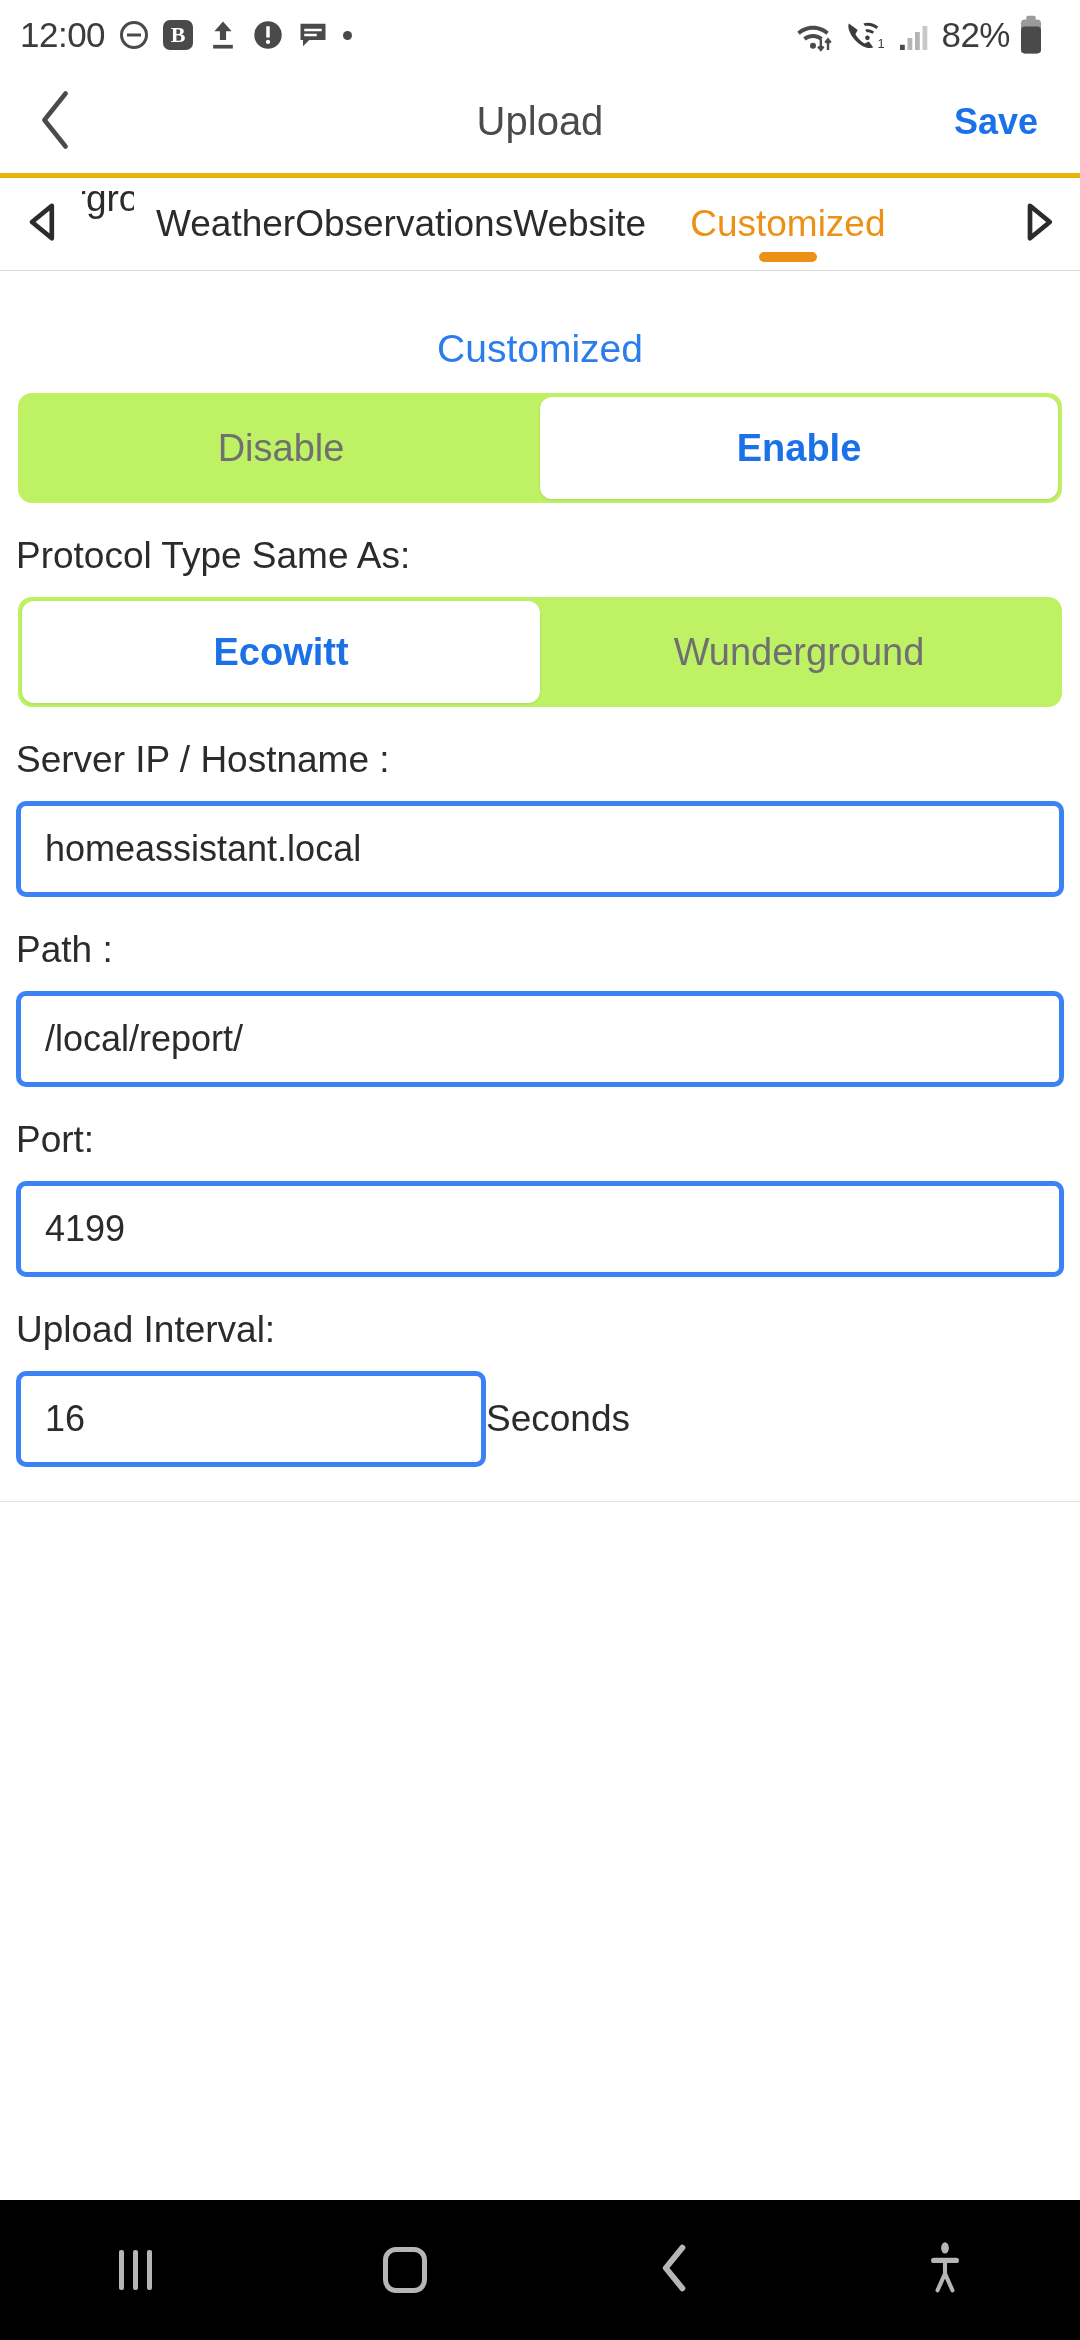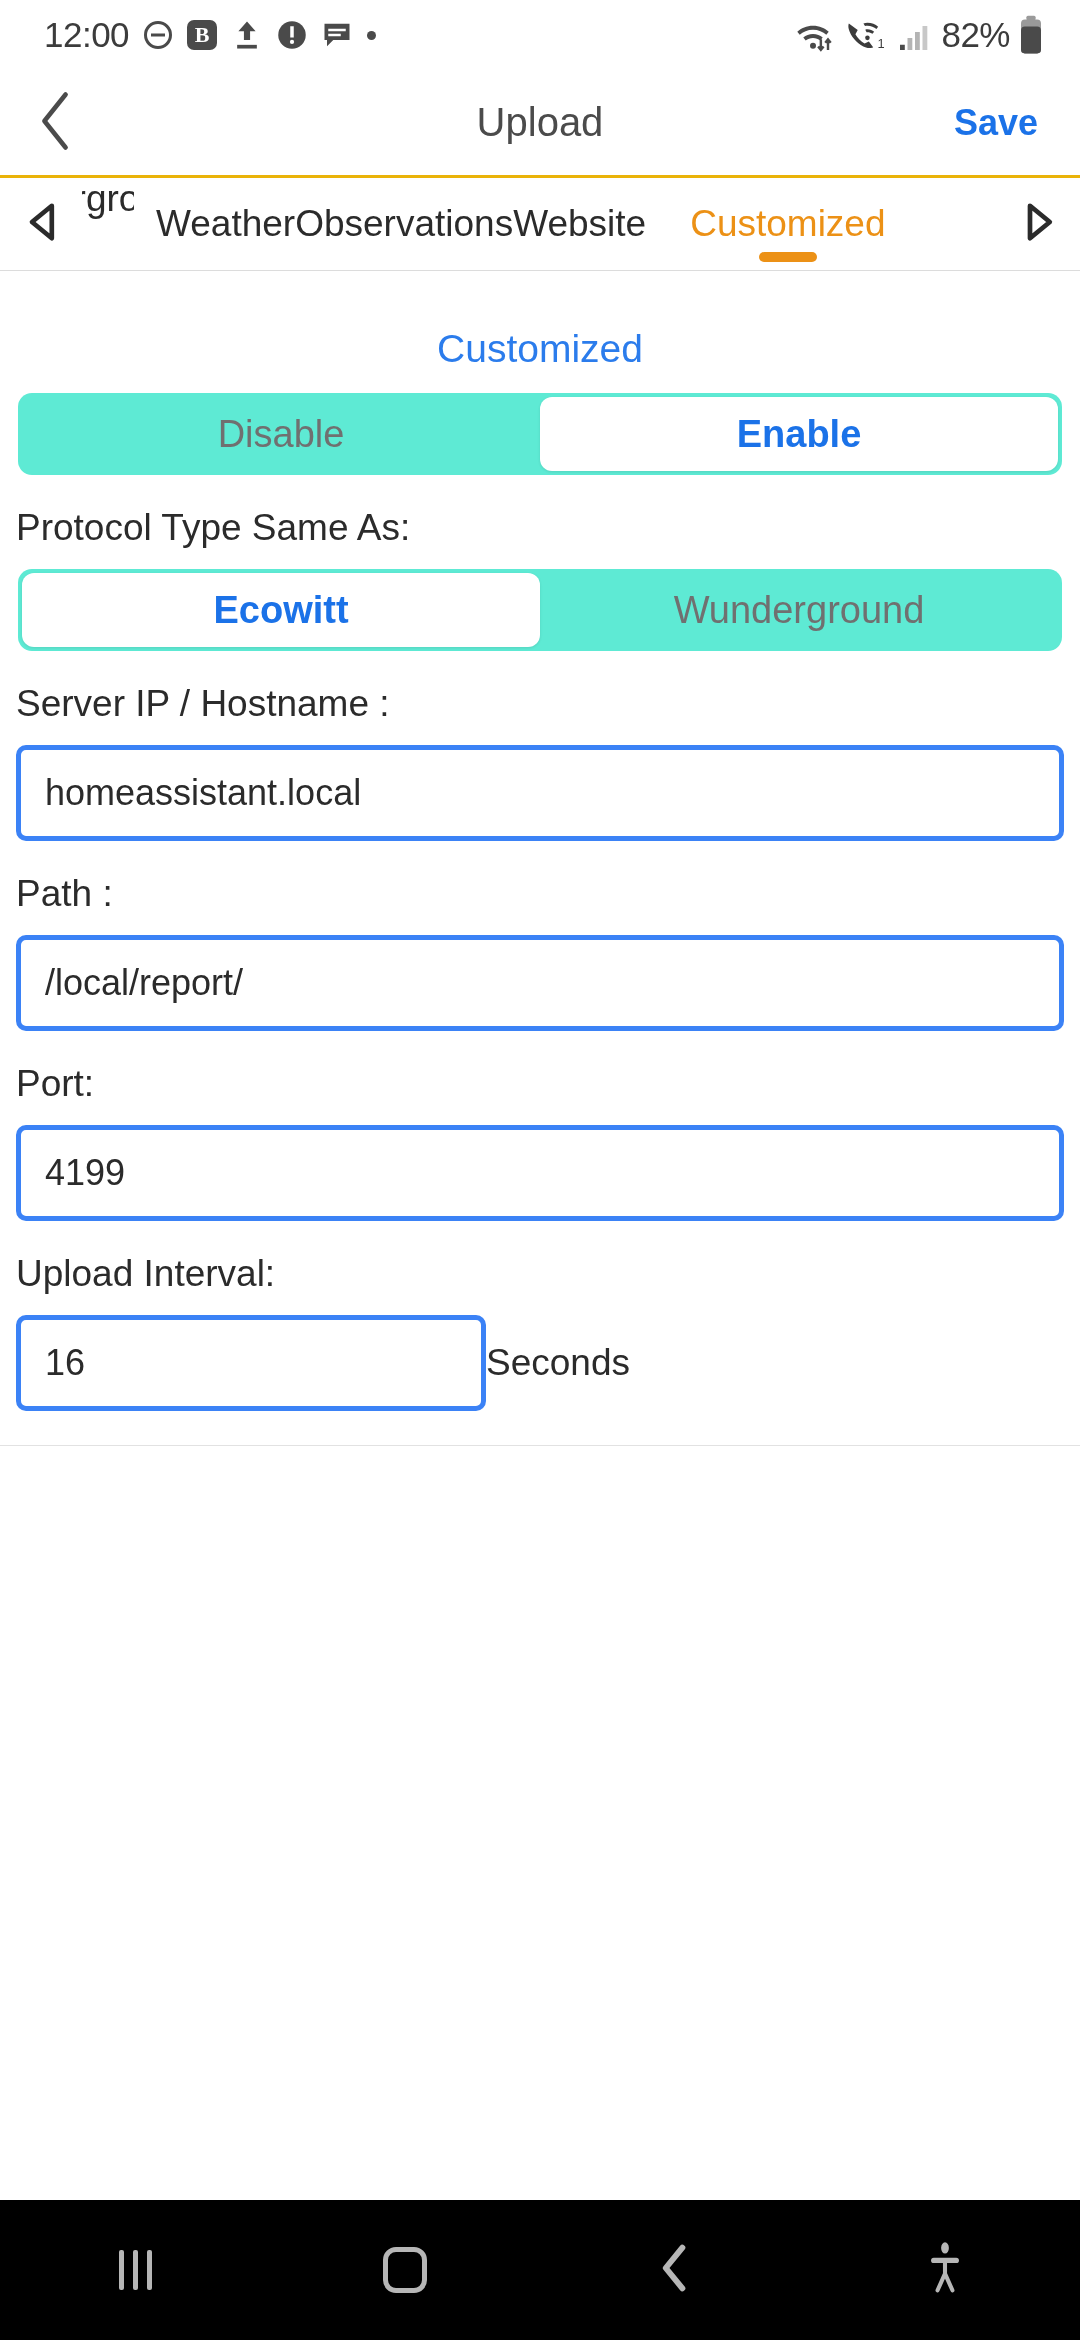--- a/index.html
+++ b/index.html
@@ -7,21 +7,21 @@
     width:1080px; height:2340px;
     background:#ffffff;
     font-family:"Liberation Sans", sans-serif;
     overflow:hidden;
   }
 
   
   .status-bar{
     height:70px; width:1080px;
     display:flex; align-items:center; justify-content:space-between;
-    padding:0 36px 0 44px;
+    padding:0 36px 0 20px;
     background:#ffffff;
   }
   .status-left{ display:flex; align-items:center; gap:15px; }
   .status-right{ display:flex; align-items:center; gap:8px; }
   .clock{ font-size:35px; color:#3c3c3c; letter-spacing:-0.5px; font-weight:400; }
   .sicon{ display:flex; align-items:center; justify-content:center; }
   .dnd-icon{
     width:28px; height:28px; border:3px solid #4a4a4a; border-radius:50%;
     position:relative;
   }
@@ -35,21 +35,21 @@
     text-align:center; font-family:"Liberation Serif", serif;
   }
   .small-dot{ width:9px; height:9px; background:#4a4a4a; border-radius:50%; }
 
   
   .app-header{
     height:108px; width:1080px;
     display:flex; align-items:center;
     position:relative;
     background:#ffffff;
-    border-bottom:3px solid #eab308;
+    border-bottom:5px solid #eab308;
   }
   .back-btn{
     width:110px; height:108px;
     display:flex; align-items:center; justify-content:center;
   }
   .header-title{
     position:absolute; left:0; right:0; text-align:center;
     font-size:40px; color:#4b4b4b; font-weight:500;
   }
   .save-btn{
@@ -106,22 +106,22 @@
   }
   .section-title{
     text-align:center;
     font-size:39px; color:#2b7cec; font-weight:500;
     padding:56px 0 22px;
   }
 
   
   .segment{
     margin:0 18px;
-    height:82px;
-    background:#5eead4;
+    height:110px;
+    background:#bef264;
     border-radius:14px;
     display:flex;
     padding:4px;
   }
   .seg-opt{
     flex:1 1 50%;
     display:flex; align-items:center; justify-content:center;
     font-size:38px; color:#707070;
     border-radius:12px;
   }

